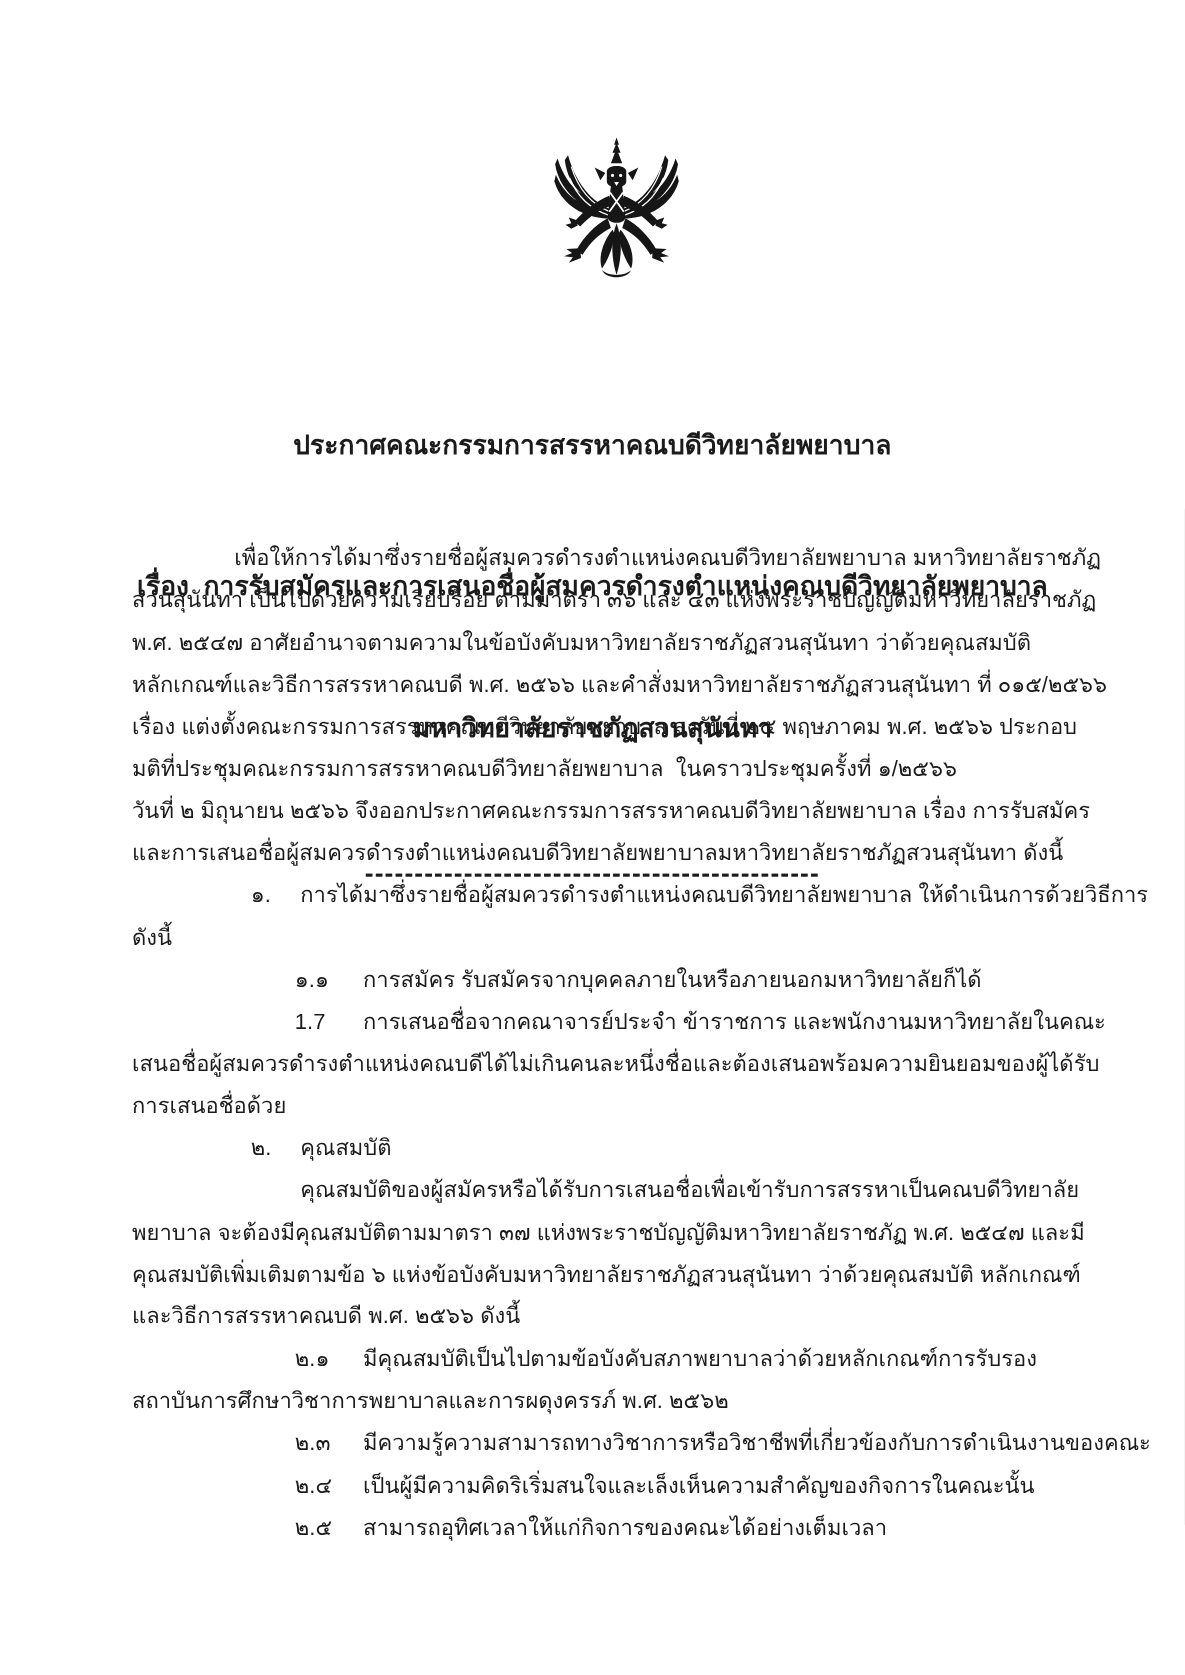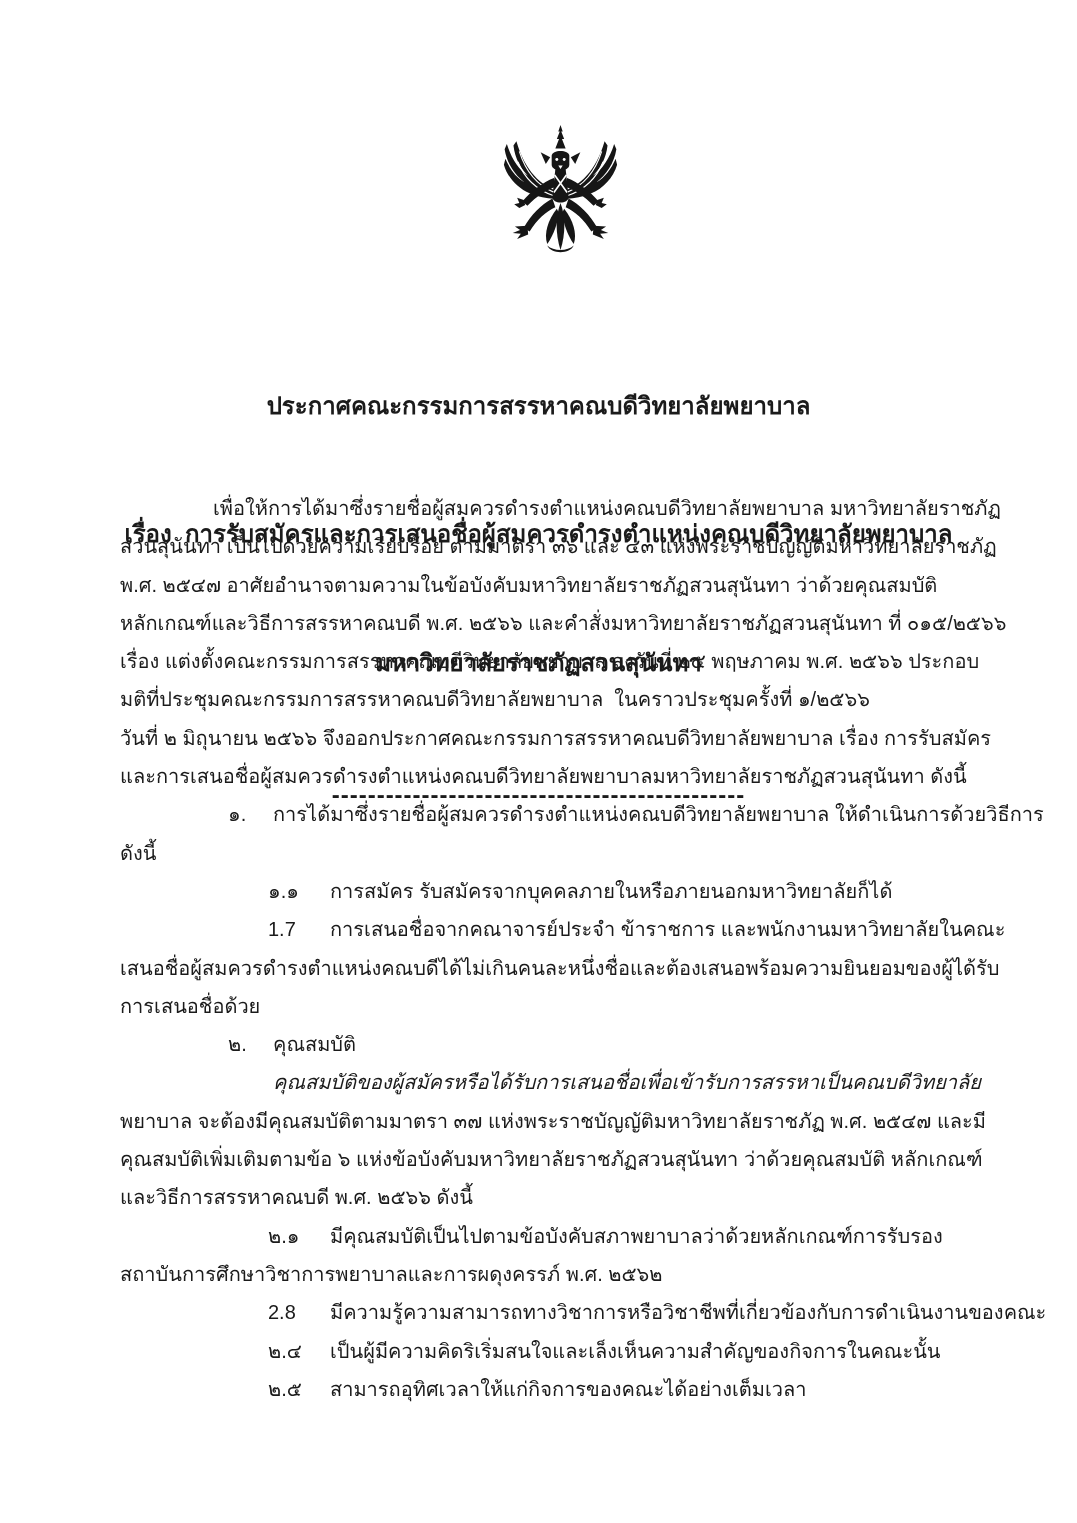--- a/index.html
+++ b/index.html
@@ -48,21 +48,21 @@
     width: 845px;
     font-size: 20px;
   }
   .line {
     line-height: 38.3px;
     height: 38.3px;
     white-space: pre;
   }
   .first    { padding-left: 93px;  }
   .flush    { padding-left: 0;     }
-  .hang     { padding-left: 153px; font-style: italic; }
+  .hang     { padding-left: 153px; }
   .item1    { padding-left: 108px; }
   .item2    { padding-left: 148px; }
   .item1 .num { display: inline-block; width: 45px; }
   .item2 .num { display: inline-block; width: 62px; }
 </style>
 </head>
 <body>
 
 <div class="doc">
 
@@ -134,18 +134,18 @@
     <div class="line item2"><span class="num">1.7</span><span>การเสนอชื่อจากคณาจารย์ประจำ ข้าราชการ และพนักงานมหาวิทยาลัยในคณะ</span></div>
     <div class="line flush">เสนอชื่อผู้สมควรดำรงตำแหน่งคณบดีได้ไม่เกินคนละหนึ่งชื่อและต้องเสนอพร้อมความยินยอมของผู้ได้รับ</div>
     <div class="line flush">การเสนอชื่อด้วย</div>
     <div class="line item1"><span class="num">๒.</span><span>คุณสมบัติ</span></div>
     <div class="line hang">คุณสมบัติของผู้สมัครหรือได้รับการเสนอชื่อเพื่อเข้ารับการสรรหาเป็นคณบดีวิทยาลัย</div>
     <div class="line flush">พยาบาล จะต้องมีคุณสมบัติตามมาตรา ๓๗ แห่งพระราชบัญญัติมหาวิทยาลัยราชภัฏ พ.ศ. ๒๕๔๗ และมี</div>
     <div class="line flush">คุณสมบัติเพิ่มเติมตามข้อ ๖ แห่งข้อบังคับมหาวิทยาลัยราชภัฏสวนสุนันทา ว่าด้วยคุณสมบัติ หลักเกณฑ์</div>
     <div class="line flush">และวิธีการสรรหาคณบดี พ.ศ. ๒๕๖๖ ดังนี้</div>
     <div class="line item2"><span class="num">๒.๑</span><span>มีคุณสมบัติเป็นไปตามข้อบังคับสภาพยาบาลว่าด้วยหลักเกณฑ์การรับรอง</span></div>
     <div class="line flush">สถาบันการศึกษาวิชาการพยาบาลและการผดุงครรภ์ พ.ศ. ๒๕๖๒</div>
-    <div class="line item2"><span class="num">2.8</span><span>มีความรู้ความสามารถทางวิชาการหรือวิชาชีพที่เกี่ยวข้องกับการดำเนินงานของคณะ</span></div>
+    <div class="line item2"><span class="num">๒.๓</span><span>มีความรู้ความสามารถทางวิชาการหรือวิชาชีพที่เกี่ยวข้องกับการดำเนินงานของคณะ</span></div>
     <div class="line item2"><span class="num">๒.๔</span><span>เป็นผู้มีความคิดริเริ่มสนใจและเล็งเห็นความสำคัญของกิจการในคณะนั้น</span></div>
     <div class="line item2"><span class="num">๒.๕</span><span>สามารถอุทิศเวลาให้แก่กิจการของคณะได้อย่างเต็มเวลา</span></div>
   </div>
 
 </div>
 
 </body></html>

